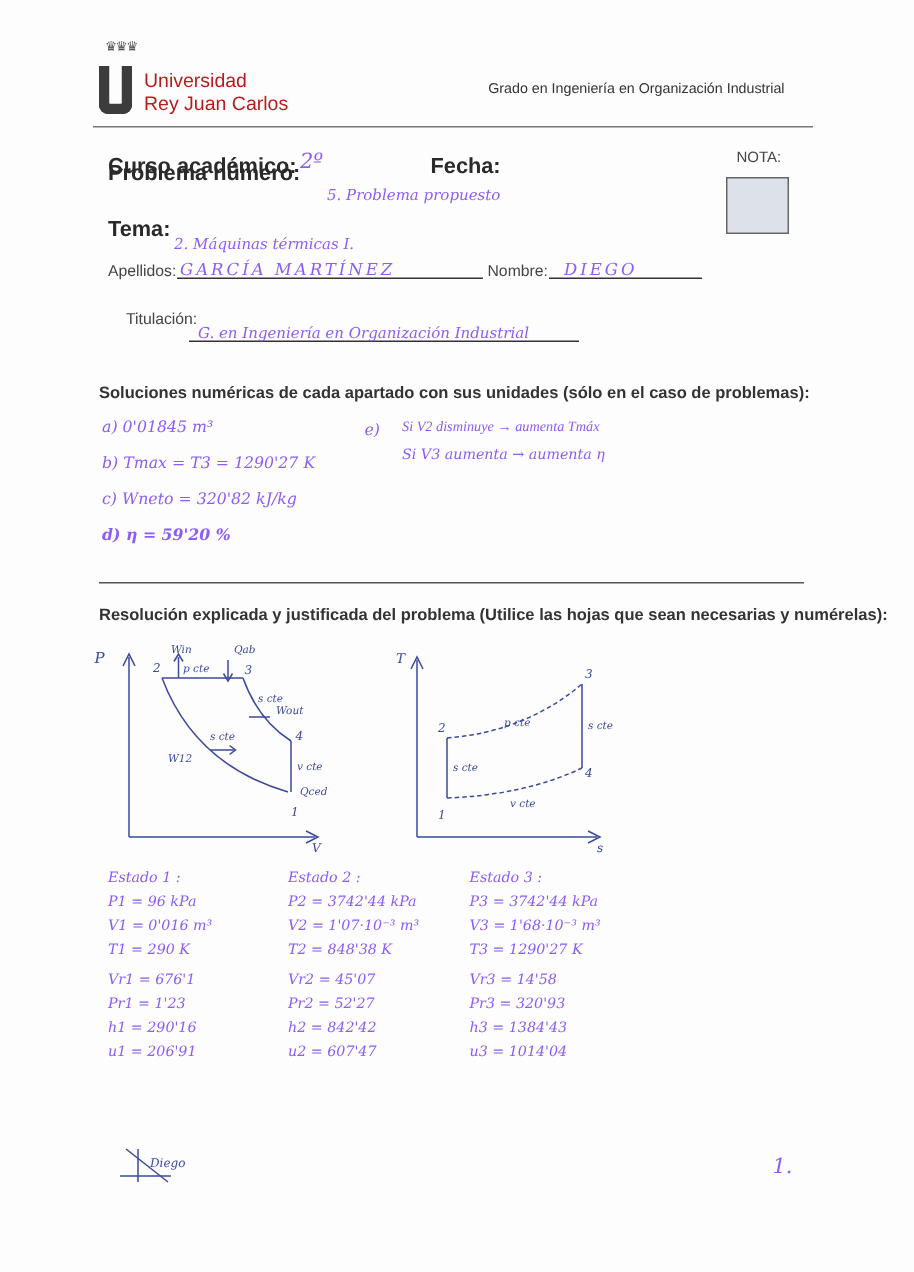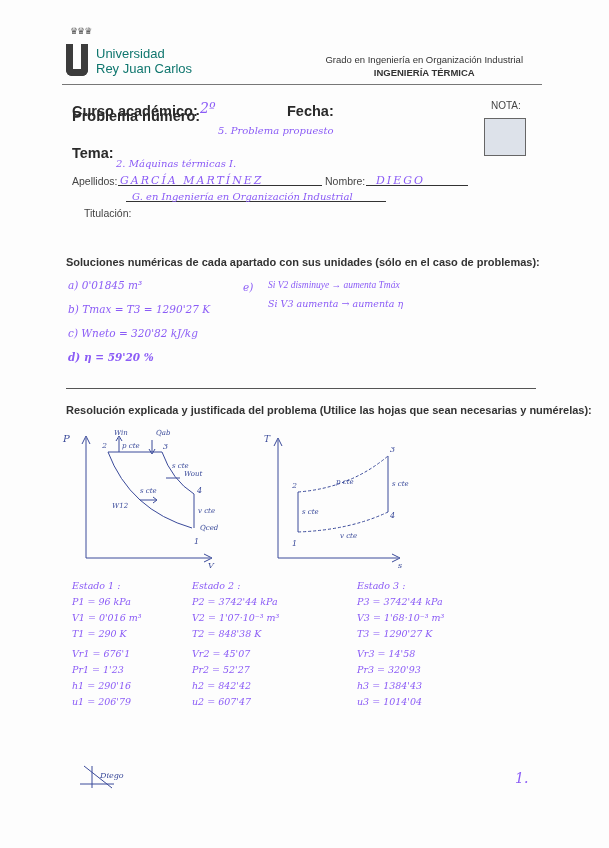--- a/index.html
+++ b/index.html
@@ -8,21 +8,21 @@
       font-family: "Liberation Sans", sans-serif; color: #222;
     }
     .abs { position: absolute; }
     .hand { font-family: "DejaVu Serif", serif; font-style: italic; color: #8b5cf6; }
     .logo-u {
       left: 66px; top: 44px; width: 22px; height: 32px;
       border: 7px solid #3c3c3c; border-top: none; box-sizing: border-box;
       border-radius: 0 0 6px 6px;
     }
     .logo-crown { left: 70px; top: 26px; font-size: 9px; color: #555; letter-spacing: -1px; }
-    .logo-text { left: 96px; top: 46px; font-size: 13px; color: #0f766e; line-height: 15px; }
+    .logo-text { left: 96px; top: 46px; font-size: 13px; color: #b91c1c; line-height: 15px; }
     .hdr-right { right: 86px; top: 53px; font-size: 9.5px; text-align: center; line-height: 13px; color: #333; }
     .hdr-right .bold { font-weight: bold; }
     .hdr-line { left: 62px; top: 84px; width: 480px; height: 1px; background: #777; }
     .lbl-big { font-size: 14.5px; font-weight: bold; color: #2a2a2a; }
     .lbl-sm { font-size: 10.5px; color: #444; }
     .uline { border-bottom: 1px solid #333; }
     .nota-lbl { left: 491px; top: 100px; font-size: 10px; color: #444; }
     .nota-box { left: 484px; top: 118px; width: 40px; height: 36px; border: 1px solid #666; background: #dde2ea; }
     .sec-title { font-size: 11px; font-weight: bold; color: #333; }
     .divider { height: 1px; background: #555; }
@@ -34,21 +34,20 @@
 <body>
 
 <div class="abs logo-crown">♛♛♛</div>
 <div class="abs logo-u"></div>
 <div class="abs logo-text">
   <div>Universidad</div>
   <div>Rey Juan Carlos</div>
 </div>
 <div class="abs hdr-right">
   <div>Grado en Ingeniería en Organización Industrial</div>
-  <div class="bold">INGENIERÍA TÉRMICA</div>
 </div>
 <div class="abs hdr-line"></div>
 
 <div class="abs lbl-big" style="left:72px;top:103px;">Curso académico:</div>
 <div class="abs hand" style="left:200px;top:100px;font-size:14px;">2º</div>
 <div class="abs lbl-big" style="left:287px;top:103px;">Fecha:</div>
 <div class="abs hand" style="left:340px;top:103px;font-size:12px;"></div>
 
 <div class="abs lbl-big" style="left:72px;top:108px;">Problema número:</div>
 <div class="abs hand" style="left:218px;top:125px;font-size:10px;">5. Problema propuesto</div>
@@ -59,21 +58,21 @@
 <div class="abs lbl-sm" style="left:72px;top:175px;">Apellidos:</div>
 <div class="abs uline" style="left:118px;top:170px;width:204px;height:15px;">
   <span class="hand" style="font-size:11px;letter-spacing:2px;padding-left:2px;">GARCÍA MARTÍNEZ</span>
 </div>
 <div class="abs lbl-sm" style="left:325px;top:175px;">Nombre:</div>
 <div class="abs uline" style="left:366px;top:170px;width:102px;height:15px;">
   <span class="hand" style="font-size:11px;letter-spacing:2px;padding-left:10px;">DIEGO</span>
 </div>
 
 <div class="abs lbl-sm" style="left:84px;top:207px;">Titulación:</div>
-<div class="abs uline" style="left:126px;top:186px;width:260px;height:15px;">
+<div class="abs uline" style="left:126px;top:212px;width:260px;height:15px;">
   <span class="hand" style="font-size:10px;padding-left:6px;">G. en Ingeniería en Organización Industrial</span>
 </div>
 
 <div class="abs nota-lbl">NOTA:</div>
 <div class="abs nota-box"></div>
 
 <div class="abs sec-title" style="left:66px;top:256px;">Soluciones numéricas de cada apartado con sus unidades (sólo en el caso de problemas):</div>
 
 <div class="abs hand sol" style="left:68px;top:279px;">
   <span>a)</span>
@@ -160,36 +159,36 @@
 
 <div class="abs hand state" style="left:72px;top:578px;">
   <div>Estado 1 :</div>
   <div>P1 = 96 kPa</div>
   <div>V1 = 0'016 m³</div>
   <div>T1 = 290 K</div>
   <div style="height:4px;"></div>
   <div>Vr1 = 676'1</div>
   <div>Pr1 = 1'23</div>
   <div>h1 = 290'16</div>
-  <div>u1 = 206'79</div>
+  <div>u1 = 206'91</div>
 </div>
 
 <div class="abs hand state" style="left:192px;top:578px;">
   <div>Estado 2 :</div>
   <div>P2 = 3742'44 kPa</div>
   <div>V2 = 1'07·10⁻³ m³</div>
   <div>T2 = 848'38 K</div>
   <div style="height:4px;"></div>
   <div>Vr2 = 45'07</div>
   <div>Pr2 = 52'27</div>
   <div>h2 = 842'42</div>
   <div>u2 = 607'47</div>
 </div>
 
-<div class="abs hand state" style="left:313px;top:578px;margin-left:44px;">
+<div class="abs hand state" style="left:313px;top:578px;">
   <div>Estado 3 :</div>
   <div>P3 = 3742'44 kPa</div>
   <div>V3 = 1'68·10⁻³ m³</div>
   <div>T3 = 1290'27 K</div>
   <div style="height:4px;"></div>
   <div>Vr3 = 14'58</div>
   <div>Pr3 = 320'93</div>
   <div>h3 = 1384'43</div>
   <div>u3 = 1014'04</div>
 </div>

